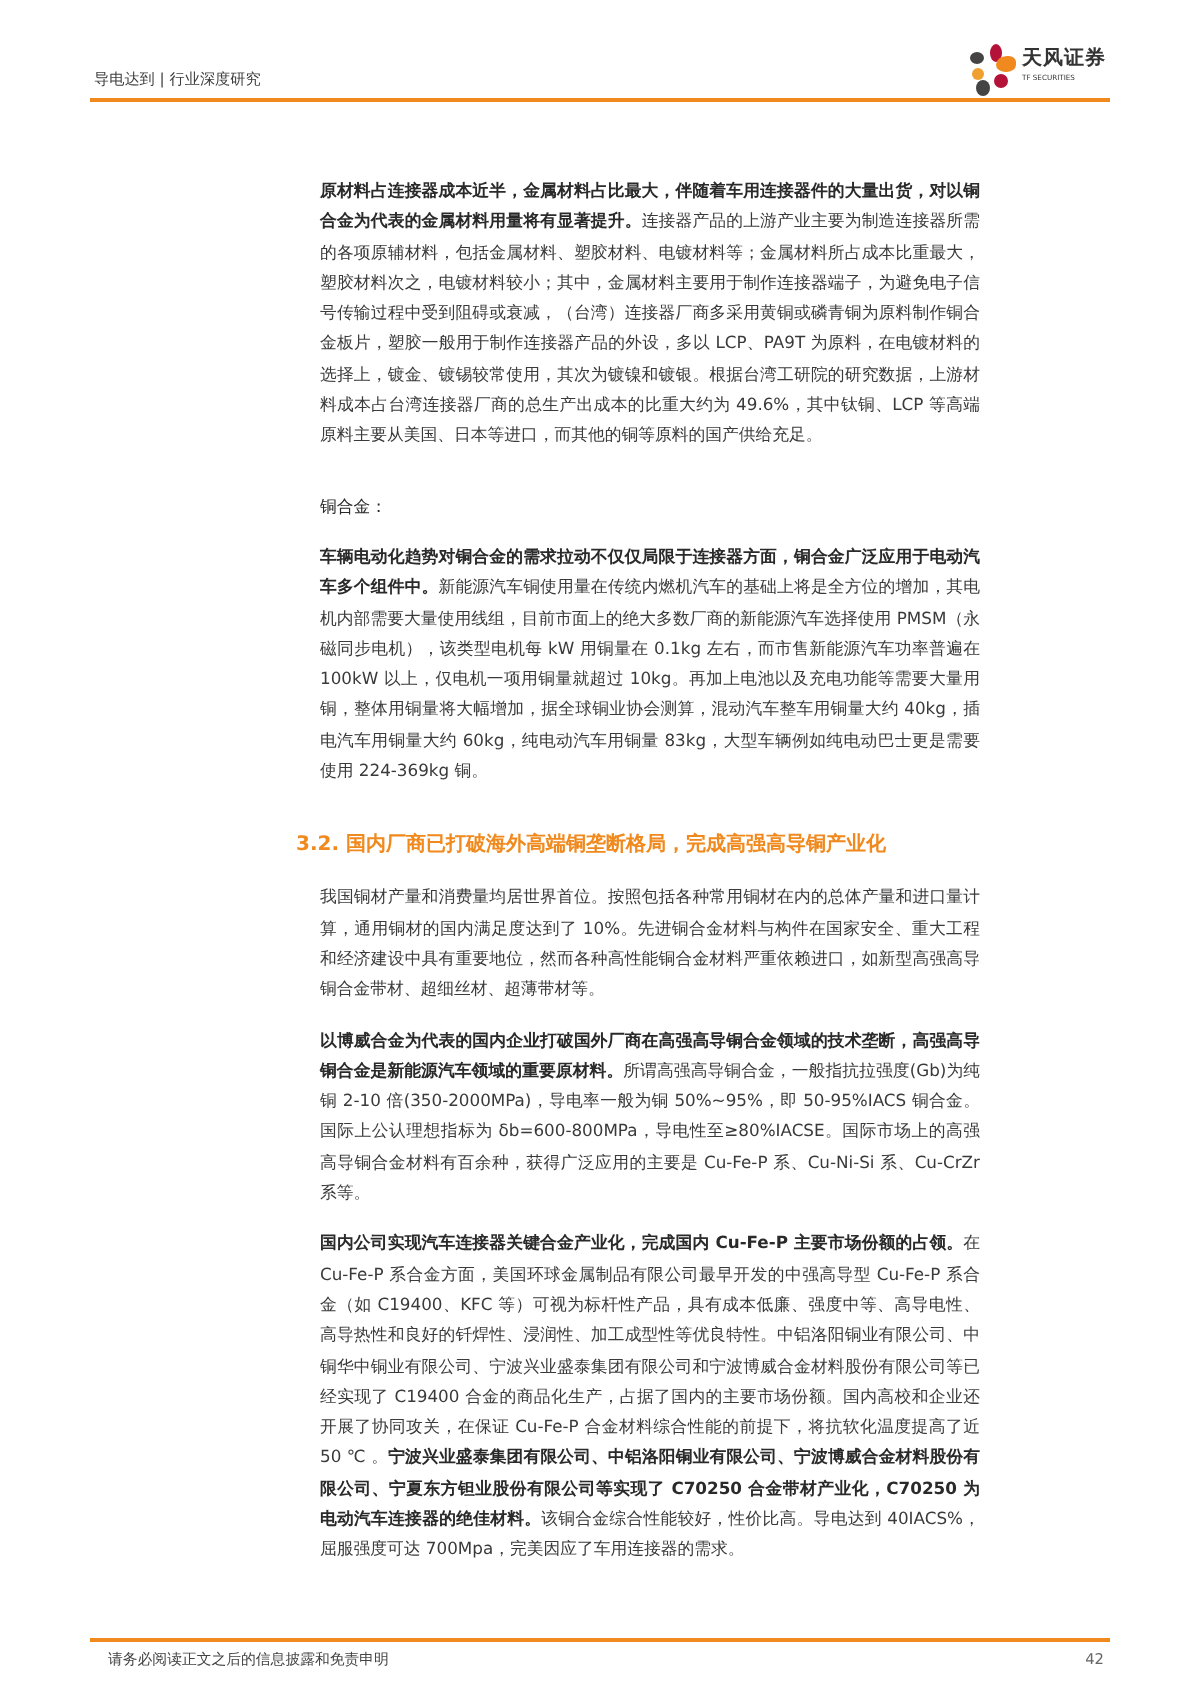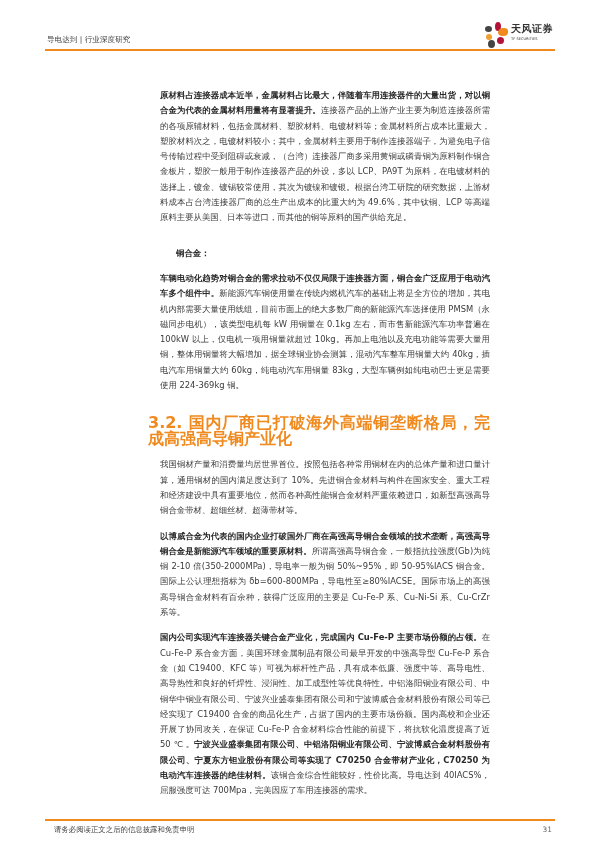--- a/index.html
+++ b/index.html
@@ -11,22 +11,22 @@
   .logo { position: absolute; right: 2px; top: 0; height: 26px; display: flex; }
   .logo-mark { width: 22px; height: 26px; position: relative; }
   .petal { position: absolute; border-radius: 50% 50% 50% 0; }
   .logo-text { margin-left: 4px; display: flex; flex-direction: column; }
   .logo-cn { font-size: 10px; font-weight: bold; color: #333; letter-spacing: 0.5px; }
   .logo-en { font-size: 3.6px; color: #333; margin-top: 1px; }
 
   .content { position: absolute; left: 160px; top: 88px; width: 330px; font-size: 8.4px; line-height: 15.3px; text-align: justify; }
   .para { margin: 0 0 10px 0; }
   .b { font-weight: bold; color: #2a2a2a; }
-  .sub-heading { font-weight: bold; color: #2a2a2a; margin: 20px 0 10px 16px; }
-  .section-heading { color: #f08a1e; font-size: 16px; font-weight: bold; margin: 22px 0 10px -12px; line-height: 16px; }
+  .sub-heading { font-weight: normal; color: #2a2a2a; margin: 20px 0 10px 0; }
+  .section-heading { color: #f08a1e; font-size: 10px; font-weight: bold; margin: 22px 0 10px -12px; line-height: 16px; }
 
   .footer-line { position: absolute; left: 45px; top: 819px; width: 510px; height: 2px; background: #f08a1e; }
   .footer-text { position: absolute; left: 54px; top: 825px; font-size: 7.4px; color: #444; text-align: right; }
   .page-num { position: absolute; right: 48px; top: 825px; font-size: 7.4px; color: #666; }
 </style>
 </head>
 <body>
 
 <div class="header">
   <div class="header-title">导电达到 | 行业深度研究</div>
@@ -69,13 +69,13 @@
     <span class="b">以博威合金为代表的国内企业打破国外厂商在高强高导铜合金领域的技术垄断，高强高导铜合金是新能源汽车领域的重要原材料。</span><span>所谓高强高导铜合金，一般指抗拉强度(Gb)为纯铜 2-10 倍(350-2000MPa)，导电率一般为铜 50%~95%，即 50-95%IACS 铜合金。国际上公认理想指标为 δb=600-800MPa，导电性至≥80%IACSE。国际市场上的高强高导铜合金材料有百余种，获得广泛应用的主要是 Cu-Fe-P 系、Cu-Ni-Si 系、Cu-CrZr 系等。</span>
   </p>
 
   <p class="para">
     <span class="b">国内公司实现汽车连接器关键合金产业化，完成国内 Cu-Fe-P 主要市场份额的占领。</span><span>在 Cu-Fe-P 系合金方面，美国环球金属制品有限公司最早开发的中强高导型 Cu-Fe-P 系合金（如 C19400、KFC 等）可视为标杆性产品，具有成本低廉、强度中等、高导电性、高导热性和良好的钎焊性、浸润性、加工成型性等优良特性。中铝洛阳铜业有限公司、中铜华中铜业有限公司、宁波兴业盛泰集团有限公司和宁波博威合金材料股份有限公司等已经实现了 C19400 合金的商品化生产，占据了国内的主要市场份额。国内高校和企业还开展了协同攻关，在保证 Cu-Fe-P 合金材料综合性能的前提下，将抗软化温度提高了近 50 ℃ 。</span><span class="b">宁波兴业盛泰集团有限公司、中铝洛阳铜业有限公司、宁波博威合金材料股份有限公司、宁夏东方钽业股份有限公司等实现了 C70250 合金带材产业化，C70250 为电动汽车连接器的绝佳材料。</span><span>该铜合金综合性能较好，性价比高。导电达到 40IACS%，屈服强度可达 700Mpa，完美因应了车用连接器的需求。</span>
   </p>
 </div>
 
 <div class="footer-line"></div>
 <div class="footer-text">请务必阅读正文之后的信息披露和免责申明</div>
-<div class="page-num">31</div>
+<div class="page-num">42</div>
 
 </body></html>

